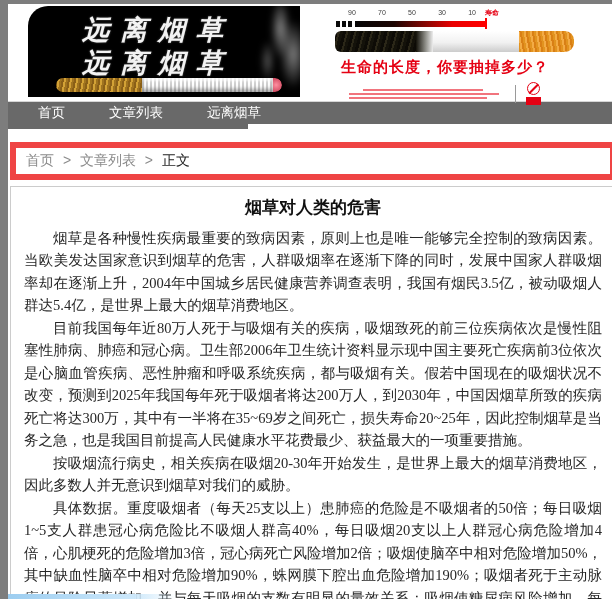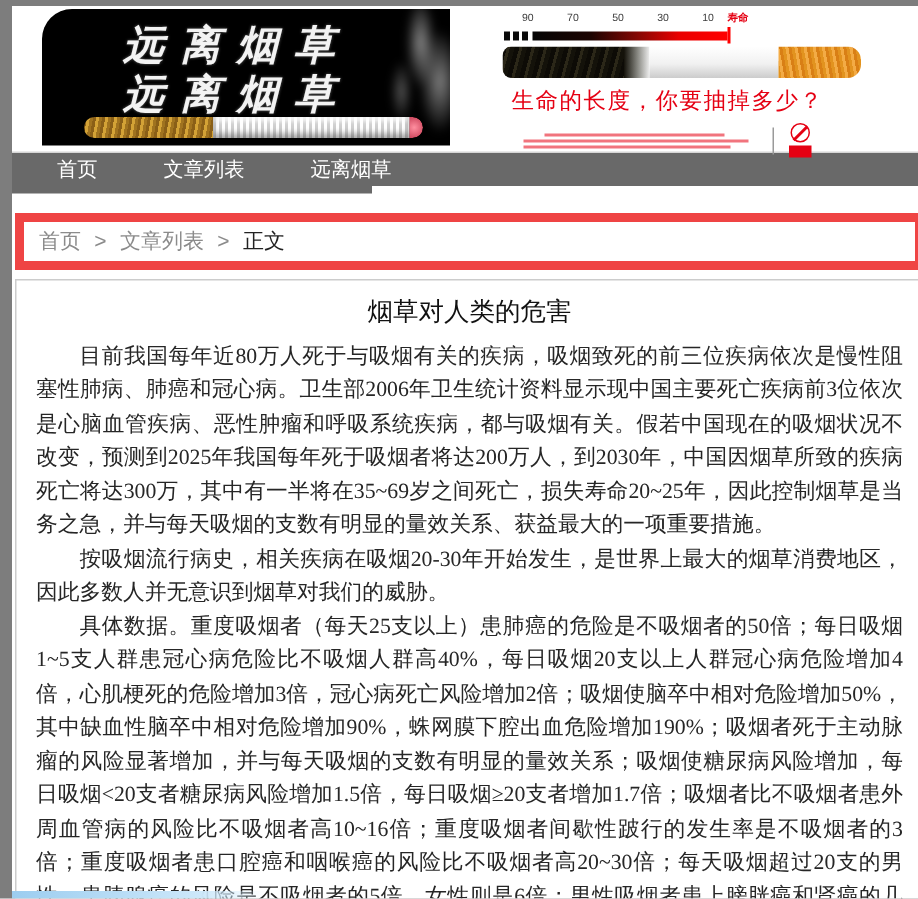--- a/index.html
+++ b/index.html
@@ -50,21 +50,21 @@
   .scale-grad{width:130px;height:6px;margin-left:1px;
     background:linear-gradient(90deg,#050505 0%,#1d0502 30%,#8a0703 55%,#e90000 75%,#ff0000 100%);}
   .scale-end{width:2px;height:11px;background:#f00;}
   .cig2{width:239px;height:21px;display:flex;margin-top:4px;border-radius:3px;overflow:hidden;}
   .cig2-ash{width:34%;height:100%;border-radius:6px 0 0 6px;
     background:repeating-linear-gradient(105deg,#0d0b06 0 3px,#2b2718 3px 5px,#14120a 5px 8px);}
   .cig2-burn{width:7%;height:100%;background:linear-gradient(90deg,#14120a,#8c8c86 55%,#ededed);}
   .cig2-paper{flex:1;height:100%;background:linear-gradient(180deg,#ffffff,#f1f1f1 55%,#cccccc);}
   .cig2-filter{width:23%;height:100%;border-radius:0 9px 9px 0;
     background:repeating-linear-gradient(80deg,#e2931f 0 2px,#f3ab45 2px 4px,#d97f15 4px 6px);}
-  .rb-headline{margin:6px 0 0 6px;color:#e50113;font-size:15px;font-weight:normal;letter-spacing:1px;white-space:nowrap;}
+  .rb-headline{margin:6px 0 0 6px;color:#e50113;font-size:15px;font-weight:bold;letter-spacing:1px;white-space:nowrap;}
   .fineprint-row{display:flex;align-items:center;margin:5px 0 0 14px;}
   .fp-lines{width:152px;}
   .fp-line{height:2px;background:rgba(229,1,19,.55);margin:2px 0;}
   .fp-line.l1{width:120px;margin-left:14px;}
   .fp-line.l2{width:150px;}
   .fp-line.l3{width:138px;}
   .fp-divider{width:1px;height:18px;background:#9a9a9a;margin:0 9px 0 14px;}
   .ns-logo{width:16px;}
   .ns-circle{width:11px;height:11px;border:1.5px solid #e50113;border-radius:50%;margin:0 auto;position:relative;}
   .ns-circle::after{content:"";position:absolute;left:-1px;top:4.5px;width:13px;height:1.5px;background:#e50113;transform:rotate(-45deg);}
@@ -86,21 +86,21 @@
 
   
   .article{
     margin:0 2px;border:1px solid #cccccc;background:#fff;
     padding:8px 13px 30px 13px;
     font-family:"Liberation Serif",serif;
     font-size:14.5px;line-height:22.5px;color:#262626;
     text-align:justify;
   }
   .article-title{
-    font-size:17px;font-weight:normal;color:#111;text-align:center;
+    font-size:17px;font-weight:bold;color:#111;text-align:center;
     margin:2px 0 7px 0;font-family:"Liberation Serif",serif;
   }
   .article p{margin:0;text-indent:2em;}
 
   .bottom-strip{
     position:absolute;left:8px;top:594px;width:168px;height:5px;
     background:linear-gradient(90deg,#9ccdf0,#cde8fa 75%,rgba(255,255,255,0));
   }
 </style>
 </head>
@@ -173,19 +173,20 @@
   <div class="breadcrumb">
     <span class="bc-link">首页</span>
     <span class="bc-sep">&gt;</span>
     <span class="bc-link">文章列表</span>
     <span class="bc-sep">&gt;</span>
     <span class="bc-current">正文</span>
   </div>
 
   <div class="article">
     <div class="article-title">烟草对人类的危害</div>
-    <p>目前我国每年近80万人死于与吸烟有关的疾病，吸烟致死的前三位疾病依次是慢性阻塞性肺病、肺癌和冠心病。卫生部2006年卫生统计资料显示现中国主要死亡疾病前3位依次是心脑血管疾病、恶性肿瘤和呼吸系统疾病，都与吸烟有关。假若中国现在的吸烟状况不改变，预测到2025年我国每年死于吸烟者将达200万人，到2030年，中国因烟草所致的疾病死亡将达300万，其中有一半将在35~69岁之间死亡，损失寿命20~25年，因此控制烟草是当务之急，并与每天吸烟的支数有明显的量效关系、获益最大的一项重要措施。</p>
+    <p>烟草是各种慢性疾病最重要的致病因素，原则上也是唯一能够完全控制的致病因素。当欧美发达国家意识到烟草的危害，人群吸烟率在逐渐下降的同时，发展中国家人群吸烟率却在逐渐上升，2004年中国城乡居民健康营养调查表明，我国有烟民3.5亿，被动吸烟人群达5.4亿，是世界上最大的烟草消费地区。</p>
+    <p>目前我国每年近80万人死于与吸烟有关的疾病，吸烟致死的前三位疾病依次是慢性阻塞性肺病、肺癌和冠心病。卫生部2006年卫生统计资料显示现中国主要死亡疾病前3位依次是心脑血管疾病、恶性肿瘤和呼吸系统疾病，都与吸烟有关。假若中国现在的吸烟状况不改变，预测到2025年我国每年死于吸烟者将达200万人，到2030年，中国因烟草所致的疾病死亡将达300万，其中有一半将在35~69岁之间死亡，损失寿命20~25年，因此控制烟草是当务之急，也是我国目前提高人民健康水平花费最少、获益最大的一项重要措施。</p>
     <p>按吸烟流行病史，相关疾病在吸烟20-30年开始发生，是世界上最大的烟草消费地区，因此多数人并无意识到烟草对我们的威胁。</p>
     <p>具体数据。重度吸烟者（每天25支以上）患肺癌的危险是不吸烟者的50倍；每日吸烟1~5支人群患冠心病危险比不吸烟人群高40%，每日吸烟20支以上人群冠心病危险增加4倍，心肌梗死的危险增加3倍，冠心病死亡风险增加2倍；吸烟使脑卒中相对危险增加50%，其中缺血性脑卒中相对危险增加90%，蛛网膜下腔出血危险增加190%；吸烟者死于主动脉瘤的风险显著增加，并与每天吸烟的支数有明显的量效关系；吸烟使糖尿病风险增加，每日吸烟&lt;20支者糖尿病风险增加1.5倍，每日吸烟≥20支者增加1.7倍；吸烟者比不吸烟者患外周血管病的风险比不吸烟者高10~16倍；重度吸烟者间歇性跛行的发生率是不吸烟者的3倍；重度吸烟者患口腔癌和咽喉癌的风险比不吸烟者高20~30倍；每天吸烟超过20支的男性，患胰腺癌的风险是不吸烟者的5倍，女性则是6倍；男性吸烟者患上膀胱癌和肾癌的几率高出70%，女性吸烟者则会高出40%；吸烟女性患子宫颈癌的风险大约是不吸烟女性的2倍。</p>
   </div>
 </div>
 
 <div class="bottom-strip"></div>
 
 </body></html>

